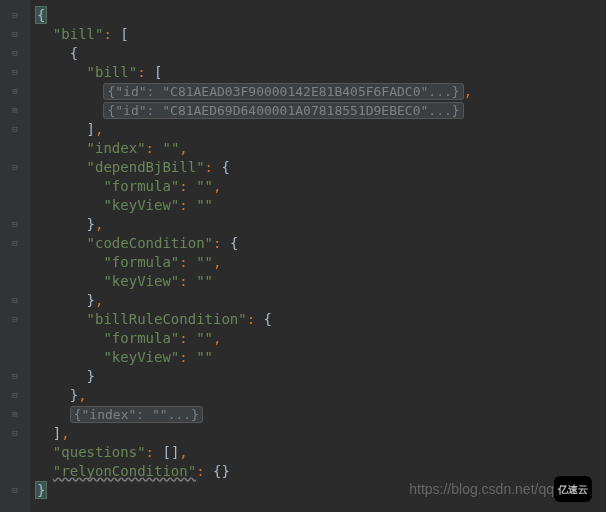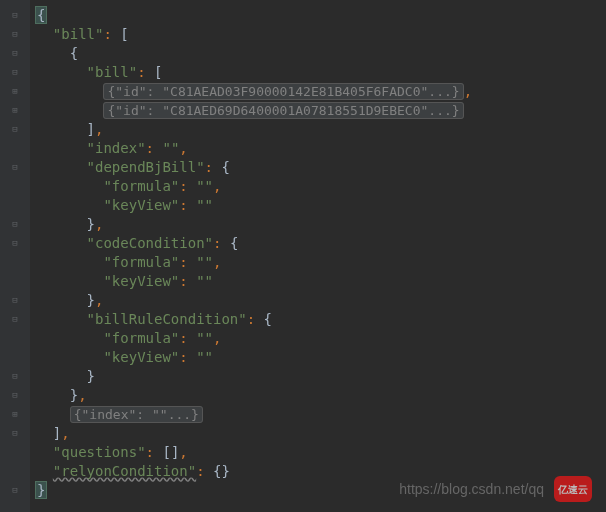--- a/index.html
+++ b/index.html
@@ -60,26 +60,25 @@
     }
     .watermark {
       position: absolute;
       bottom: 10px;
       right: 14px;
       color: #666;
       font-family: sans-serif;
       font-size: 14px;
       display: flex;
       align-items: center;
-      gap: 10px;
     }
     .logo-badge {
       width: 38px;
       height: 26px;
-      background: #b91c1c;
+      background: #000000;
       border-radius: 6px;
       display: flex;
       align-items: center;
       justify-content: center;
       font-size: 10px;
       color: #bbb;
       font-weight: bold;
     }
   </style>
 </head>

